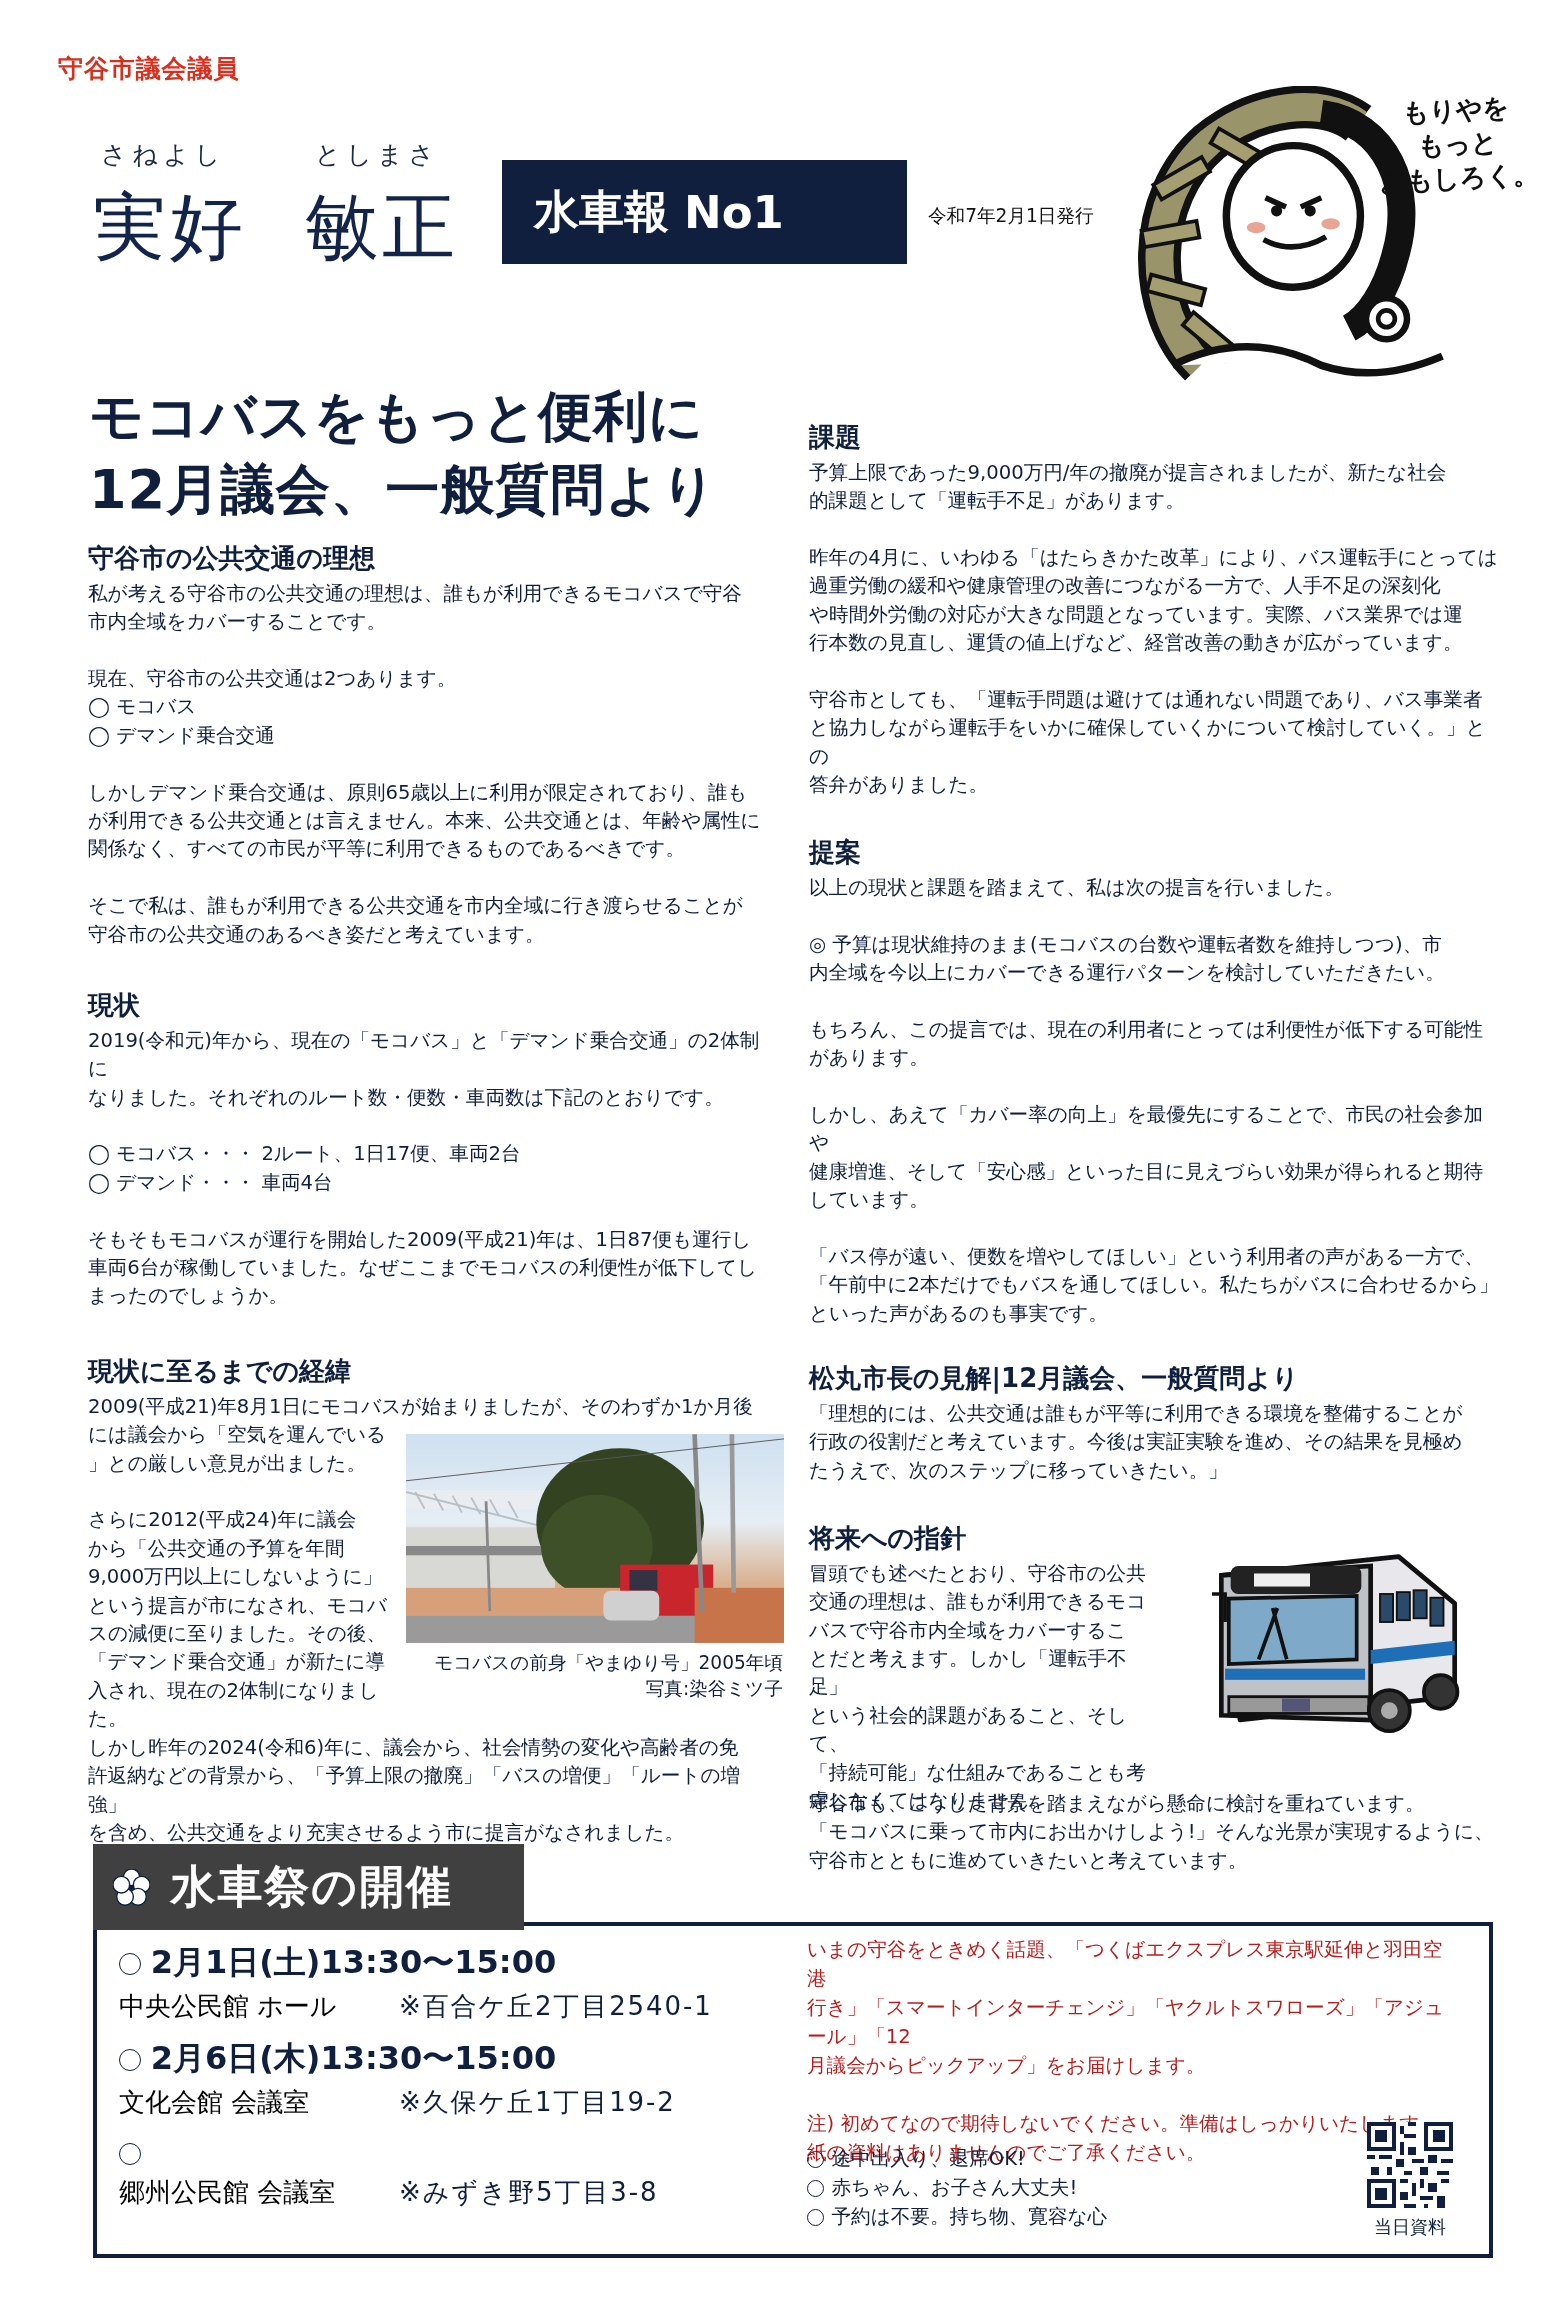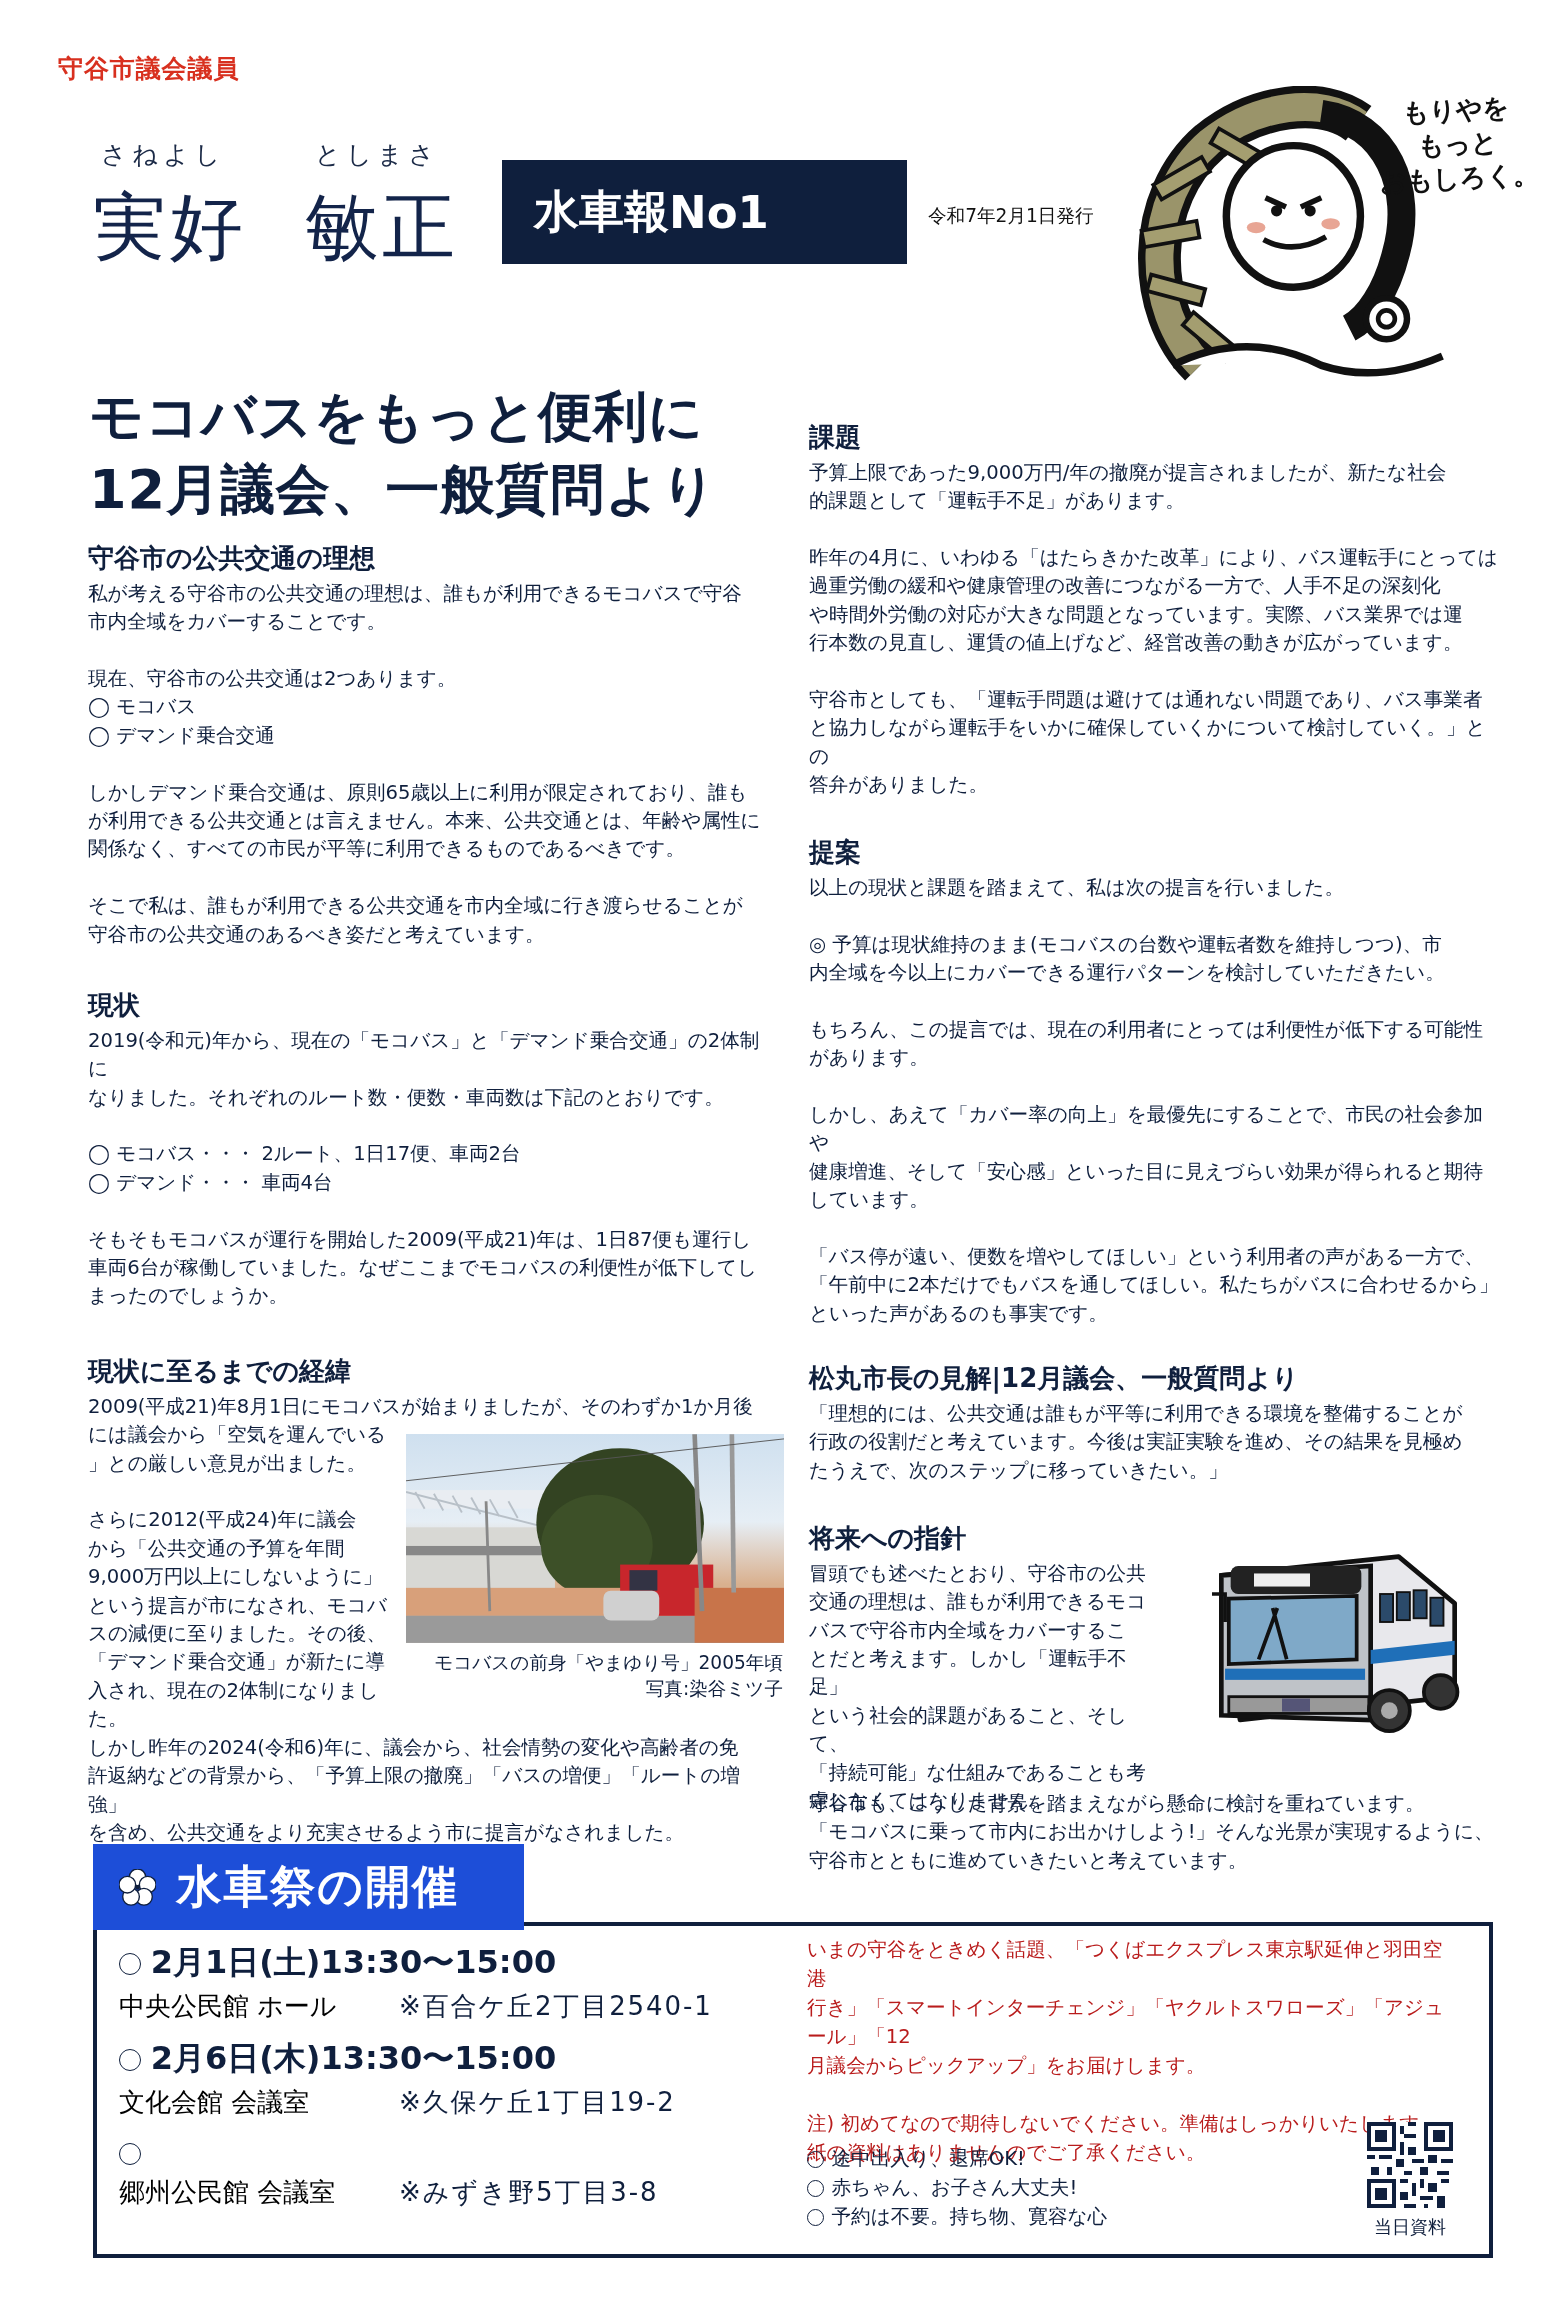--- a/index.html
+++ b/index.html
@@ -11,38 +11,38 @@
   .abs { position: absolute; }
   .org { left: 58px; top: 52px; font-size: 25px; font-weight: bold; color: #d8301f; letter-spacing: 0.9px; }
   .furi { top: 138px; font-size: 25px; color: #1b2a47; font-family: "DejaVu Serif", serif; letter-spacing: 5.6px; }
   .name { left: 93px; top: 179px; font-size: 73px; color: #13244a; font-family: "DejaVu Serif", serif; letter-spacing: 3.7px; }
   .name span { display: inline-block; }
   .issue-box {
     left: 502px; top: 160px; width: 405px; height: 104px; background: #0f1f3d;
     color: #fff; display: flex; align-items: center; padding-left: 32px; box-sizing: border-box;
     font-size: 45px; font-weight: bold;
   }
-  .issue-box .no { }
+  .issue-box .no { margin-left: 15px; }
   .issue-date { left: 928px; top: 203px; font-size: 18.6px; color: #111; }
   .mascot { left: 1135px; top: 86px; width: 354px; height: 298px; }
   .mascot-text { left: 1378px; top: 93px; font-size: 26px; font-weight: bold; color: #111; line-height: 34px; text-align: center; transform: rotate(-3deg); }
   .main-title { left: 89px; top: 380px; font-size: 54px; font-weight: bold; line-height: 73px; color: #0f1f3d; letter-spacing: 0.9px; }
   .h2 { font-size: 26px; font-weight: bold; color: #0f1f3d; }
   .p { font-size: 19.6px; line-height: 28.4px; color: #0f1f3d; white-space: pre-line; }
   .col-left { left: 88px; width: 690px; }
   .col-right { left: 809px; width: 690px; }
   .photo {
     left: 406px; top: 1434px; width: 378px; height: 209px; overflow: hidden;
     background: linear-gradient(#cfe0ef 0%, #e6eef5 42%, #d9b08e 72%, #b8b3ad 100%);
   }
   .caption { left: 401px; top: 1650px; width: 382px; text-align: right; font-size: 18.6px; line-height: 26px; color: #0f1f3d; }
   .bus-illus { left: 1184px; top: 1538px; width: 280px; height: 196px; }
   .fest-header {
-    left: 93px; top: 1844px; width: 431px; height: 86px; background: #1d4ed8; color: #fff;
-    display: flex; align-items: center; padding-left: 26px; box-sizing: border-box;
+    left: 93px; top: 1844px; width: 431px; height: 86px; background: #404040; color: #fff;
+    display: flex; align-items: center; padding-left: 20px; box-sizing: border-box;
     font-size: 45px; font-weight: bold; letter-spacing: 1.9px;
   }
   .fest-header .flower { width: 37px; height: 37px; margin-right: 20.5px; }
   .fest-box {
     left: 93px; top: 1922px; width: 1400px; height: 336px; border: 4.7px solid #0f1f3d;
     box-sizing: border-box; background: #fff;
   }
   .sched { left: 119px; font-weight: bold; }
   .sched .dt { font-size: 32px; font-weight: bold; color: #0f1f3d; }
   .sched .venue { font-size: 26px; font-weight: normal; color: #000000; display: inline-block; width: 280px; }

